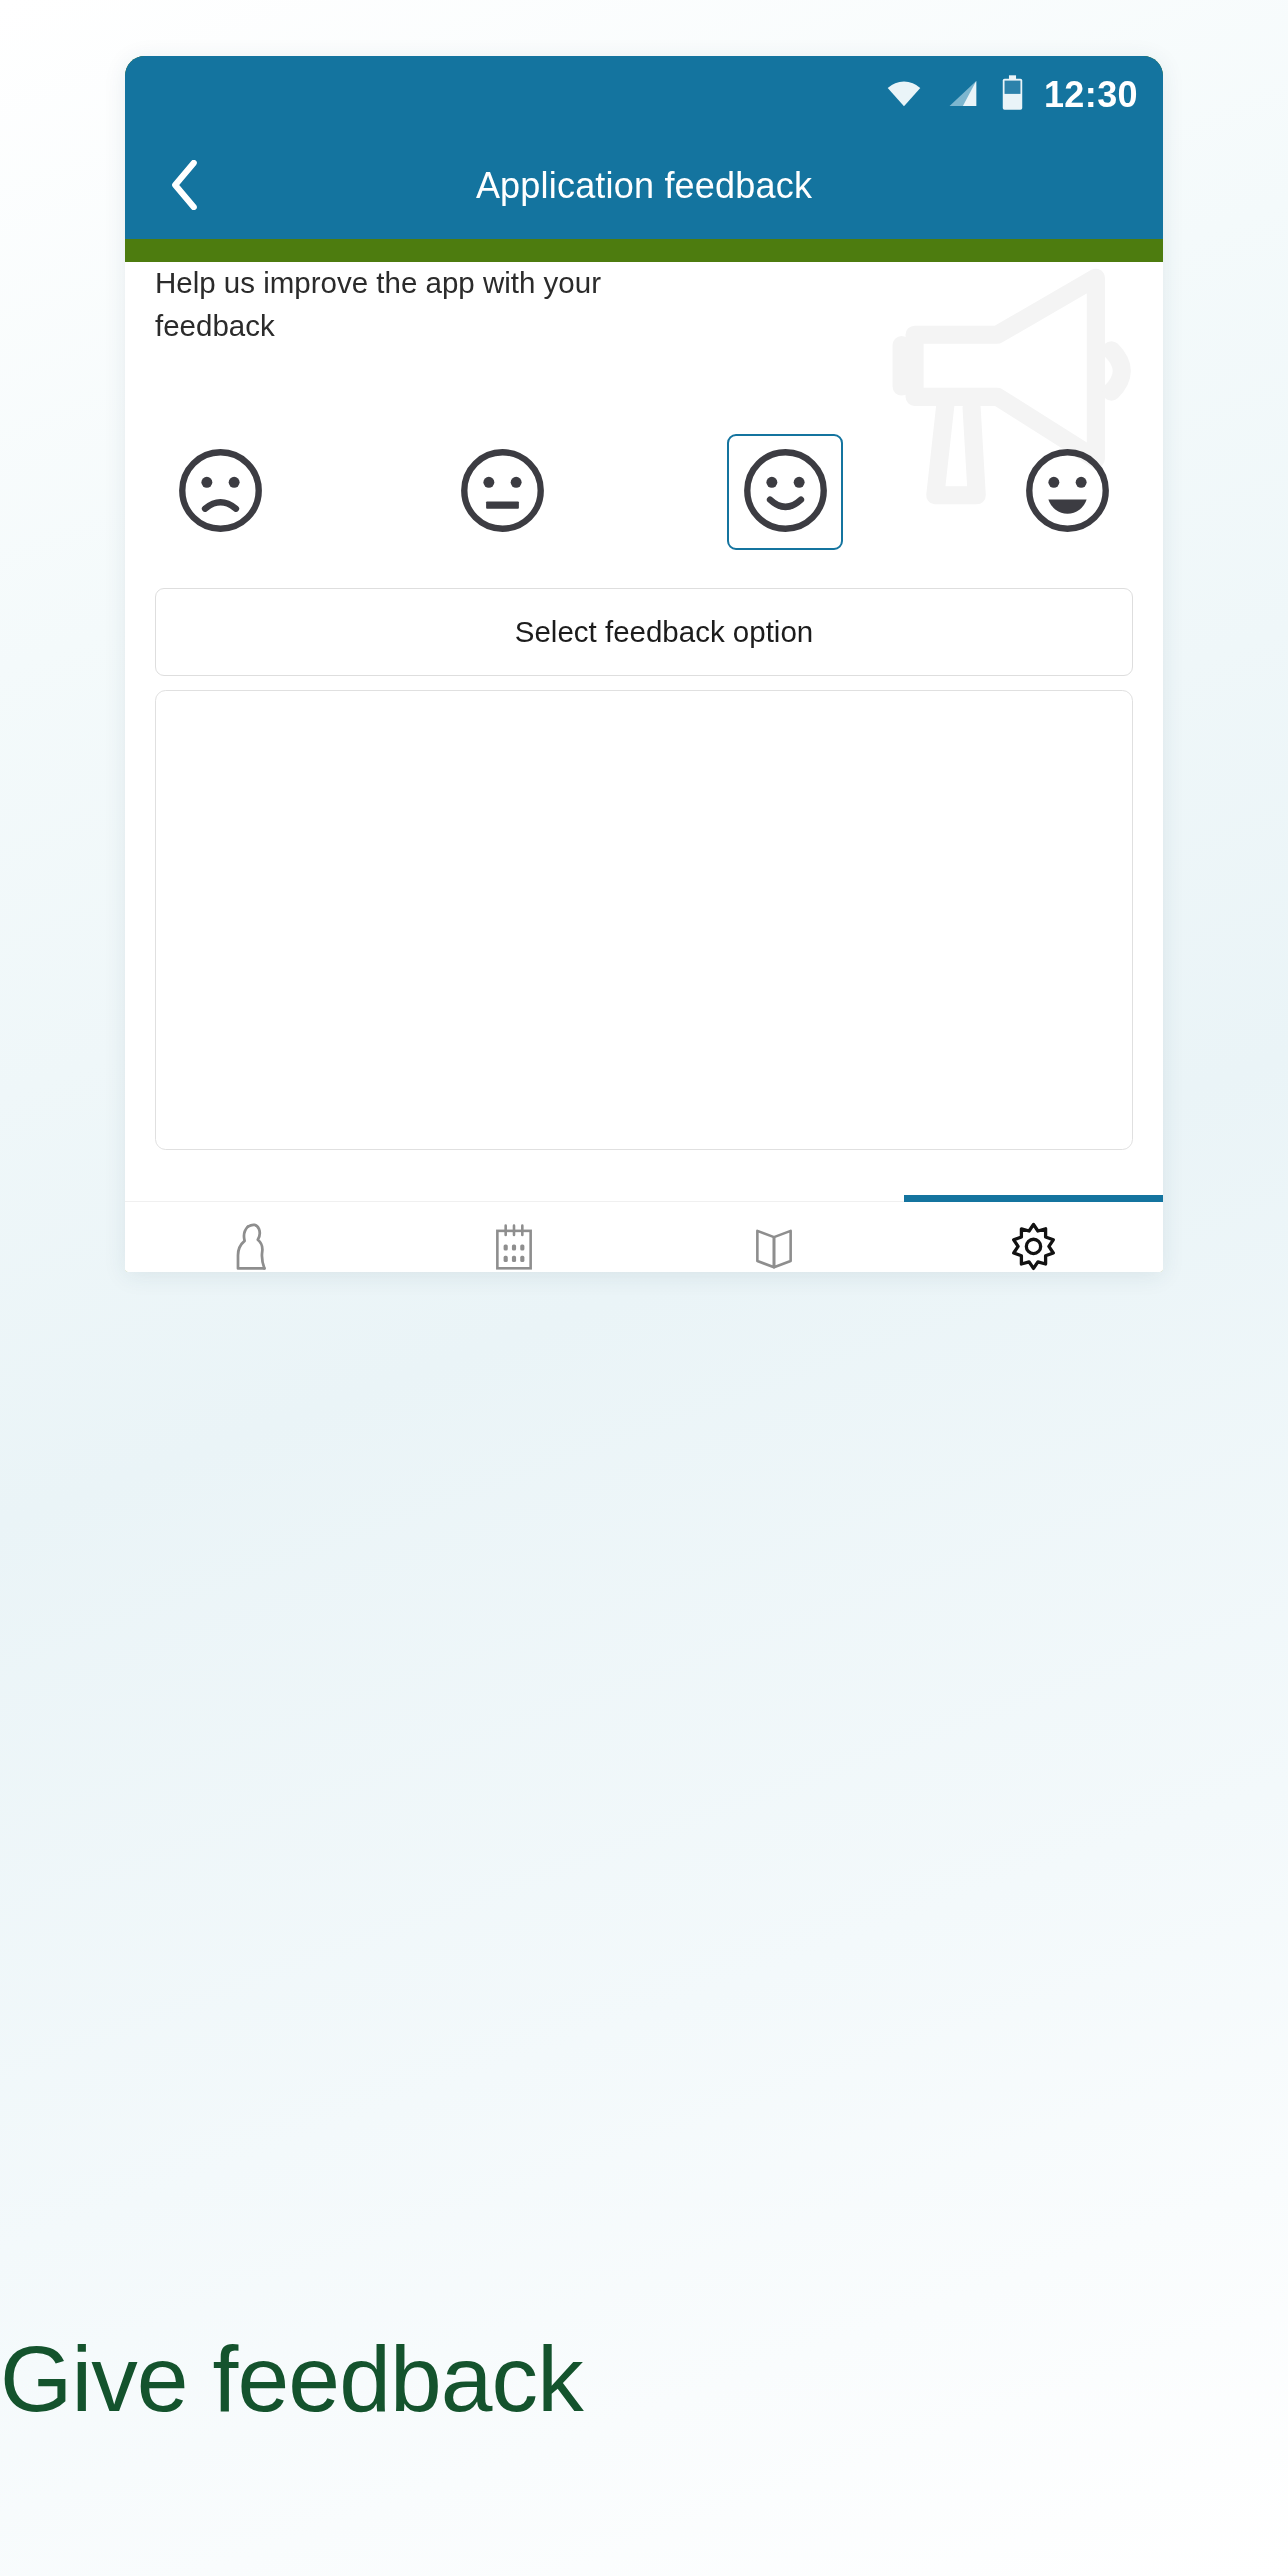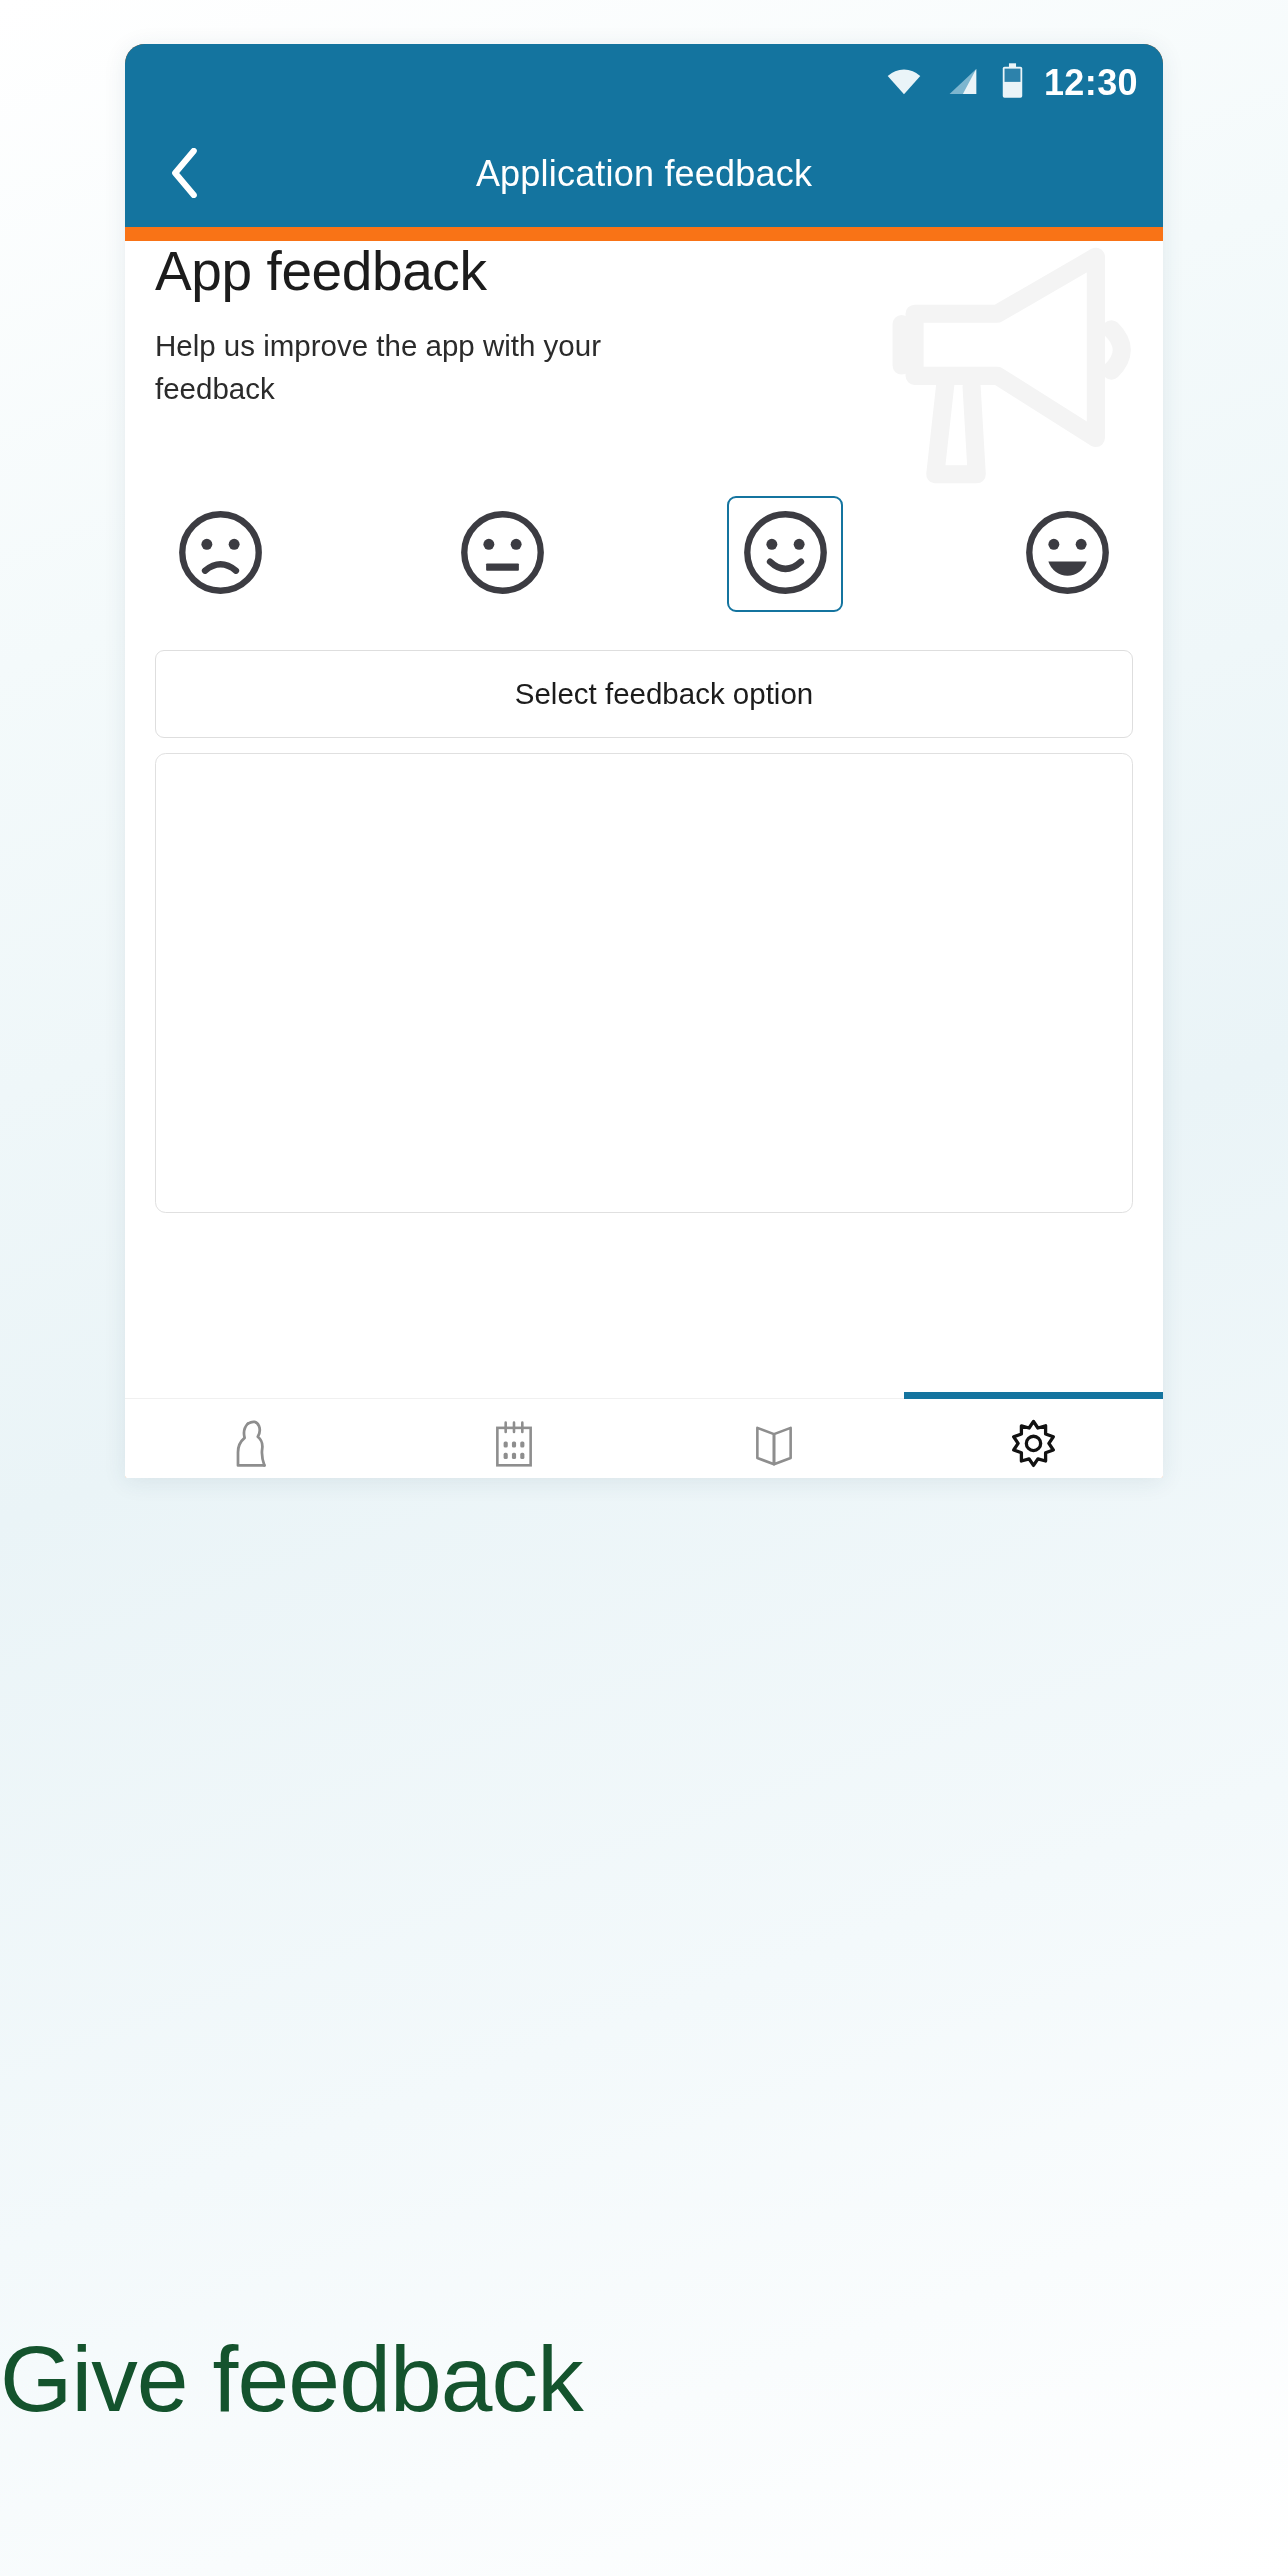--- a/index.html
+++ b/index.html
@@ -12,24 +12,24 @@
   }
   body {
     background: linear-gradient(160deg, #ffffff 0%, #f4fafb 22%, #eaf4f7 50%, #f3f9fb 74%, #ffffff 100%);
     position: relative;
   }
 
   
   .phone {
     position: absolute;
     left: 125px;
-    top: 44px;
+    top: 56px;
     width: 1038px;
-    height: 1434px;
-    background: #f97316;
+    height: 1216px;
+    background: #4d7c0f;
     border-radius: 19.7px 19.7px 3.6px 3.6px;
     overflow: hidden;
     box-shadow: 0 3.6px 23px rgba(30,70,90,.09);
   }
 
   
   .statusbar {
     height: 77px;
     background: #14749f;
     display: flex;
@@ -267,21 +267,20 @@
           <path d="M12 30 L44 30 L82 8 L82 78 L44 54 L12 54 Z"></path>
           <path d="M7 34 L7 50"></path>
           <path d="M24 56 L20 92 L36 92 L34 58"></path>
           <path d="M88 36 Q96 44 88 52"></path>
         </g>
       </svg>
     </div>
 
     <div class="inner">
 
-      <div class="page-title">App feedback</div>
       <div class="page-sub">Help us improve the app with your feedback</div>
 
       <div class="moods">
 
         <div class="mood">
           <span>
             <svg width="91" height="91" viewBox="0 0 100 100">
               <circle cx="50" cy="50" r="42" fill="none" stroke="#3c3c42" stroke-width="7"></circle>
               <circle cx="35" cy="41" r="6" fill="#3c3c42"></circle>
               <circle cx="65" cy="41" r="6" fill="#3c3c42"></circle>

